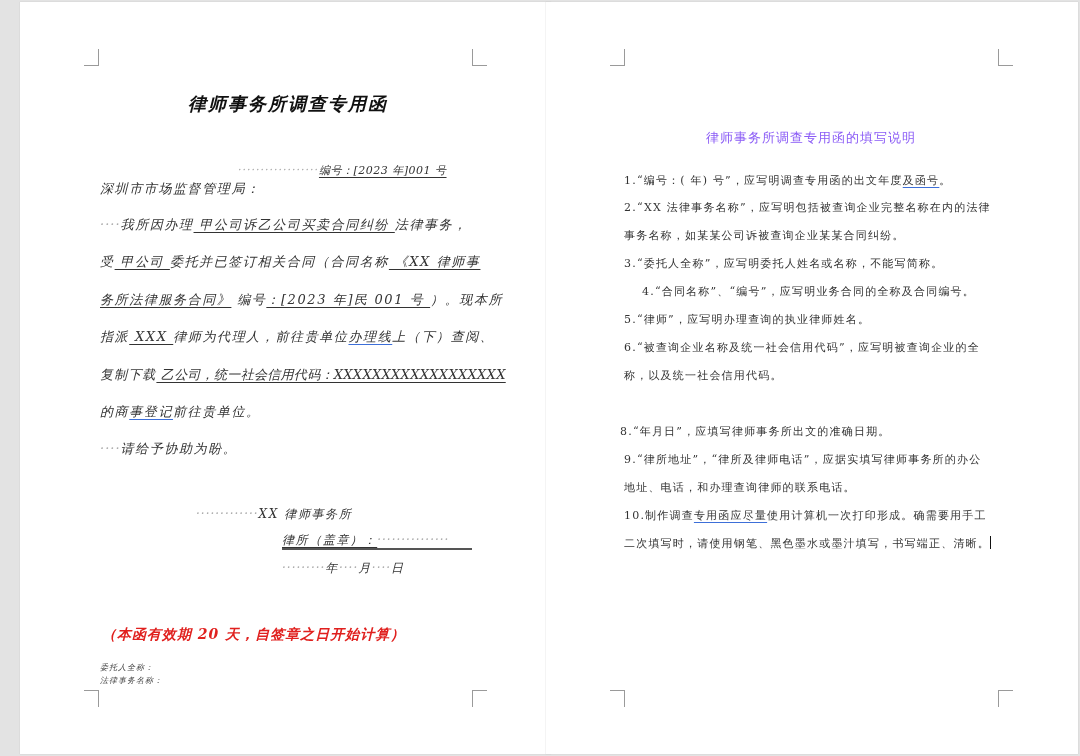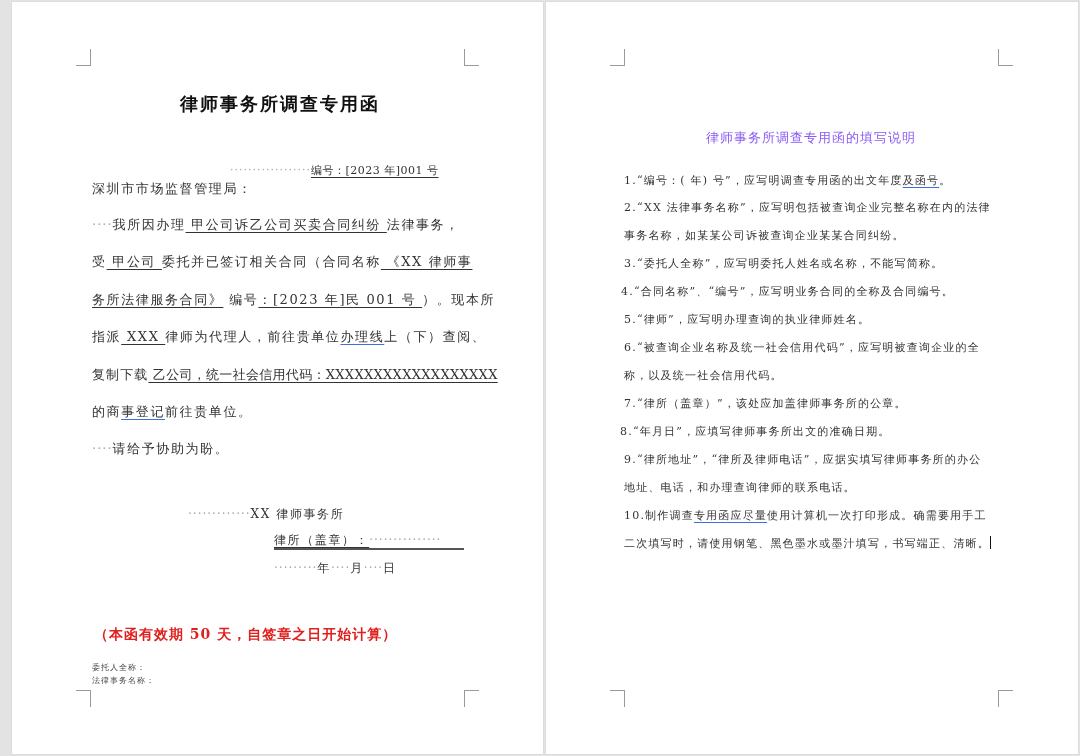--- a/index.html
+++ b/index.html
@@ -1,19 +1,19 @@
 <!DOCTYPE html>
 <html><head>
 <meta charset="utf-8">
 <style>
   html, body { margin:0; padding:0; }
   body { width:1080px; height:756px; background:#e3e3e3; position:relative; overflow:hidden;
          font-family:"DejaVu Serif", serif; color:#222; }
   .page { position:absolute; top:2px; height:752px; background:#fff; box-shadow:0 0 1px #bbb; }
-  #page1 { left:12px; width:531px; }
+  #page1 { left:20px; width:531px;font-style:italic; }
   #page2 { left:546px; width:532px; }
   .corner { position:absolute; width:14px; height:16px; border-color:#9a9a9a; border-style:solid; border-width:0; }
   .c-tl { border-right-width:1px; border-bottom-width:1px; }
   .c-tr { border-left-width:1px; border-bottom-width:1px; }
   .c-bl { border-right-width:1px; border-top-width:1px; }
   .c-br { border-left-width:1px; border-top-width:1px; }
   .abs { position:absolute; white-space:nowrap; }
   .title1 { font-size:18px; font-weight:bold; letter-spacing:2px; color:#111; }
   .body1 { font-size:13px; letter-spacing:1.6px; color:#333; }
   .u { text-decoration:underline; text-underline-offset:3px; }
@@ -69,45 +69,44 @@
     <span class="dots">·············</span><span>XX 律师事务所</span>
   </div>
   <div class="abs body1" style="left:262px;top:530px;font-size:12px;">
     <span class="u">律所（盖章）：</span><span class="dots">···············</span>
   </div>
   <div class="sigline" style="left:262px;top:546px;width:190px;"></div>
   <div class="abs body1" style="left:262px;top:558px;font-size:12px;">
     <span class="dots">·········</span><span>年</span><span class="dots">····</span><span>月</span><span class="dots">····</span><span>日</span>
   </div>
 
-  <div class="abs red" style="left:82px;top:624px;">（本函有效期 50 天，自签章之日开始计算）</div>
+  <div class="abs red" style="left:82px;top:624px;">（本函有效期 20 天，自签章之日开始计算）</div>
 
   <div class="abs small" style="left:80px;top:660px;">委托人全称：</div>
   <div class="abs small" style="left:80px;top:673px;">法律事务名称：</div>
 </div>
 
 <div id="page2" class="page">
   <div class="corner c-tl" style="left:64px;top:47px;"></div>
   <div class="corner c-tr" style="left:452px;top:47px;"></div>
   <div class="corner c-bl" style="left:64px;top:688px;"></div>
   <div class="corner c-br" style="left:452px;top:688px;"></div>
 
   <div class="abs title2" style="left:160px;top:127px;">律师事务所调查专用函的填写说明</div>
 
   <div class="abs body2" style="left:78px;top:171px;">
     <span>1.“编号：(  年) 号”，应写明调查专用函的出文年度</span><span class="blue-u">及函号</span><span>。</span>
   </div>
   <div class="abs body2" style="left:78px;top:198px;">2.“XX 法律事务名称”，应写明包括被查询企业完整名称在内的法律</div>
   <div class="abs body2" style="left:78px;top:226px;">事务名称，如某某公司诉被查询企业某某合同纠纷。</div>
   <div class="abs body2" style="left:78px;top:254px;">3.“委托人全称”，应写明委托人姓名或名称，不能写简称。</div>
-  <div class="abs body2" style="left:75px;top:282px;">4.“合同名称”、“编号”，应写明业务合同的全称及合同编号。</div>
+  <div class="abs body2" style="left:96px;top:282px;">4.“合同名称”、“编号”，应写明业务合同的全称及合同编号。</div>
   <div class="abs body2" style="left:78px;top:310px;">5.“律师”，应写明办理查询的执业律师姓名。</div>
   <div class="abs body2" style="left:78px;top:338px;">6.“被查询企业名称及统一社会信用代码”，应写明被查询企业的全</div>
   <div class="abs body2" style="left:78px;top:366px;">称，以及统一社会信用代码。</div>
-  <div class="abs body2" style="left:78px;top:394px;">7.“律所（盖章）”，该处应加盖律师事务所的公章。</div>
   <div class="abs body2" style="left:74px;top:422px;">8.“年月日”，应填写律师事务所出文的准确日期。</div>
   <div class="abs body2" style="left:78px;top:450px;">9.“律所地址”，“律所及律师电话”，应据实填写律师事务所的办公</div>
   <div class="abs body2" style="left:78px;top:478px;">地址、电话，和办理查询律师的联系电话。</div>
   <div class="abs body2" style="left:78px;top:506px;">
     <span>10.制作调查</span><span class="blue-u">专用函应尽量</span><span>使用计算机一次打印形成。确需要用手工</span>
   </div>
   <div class="abs body2" style="left:78px;top:534px;">
     <span>二次填写时，请使用钢笔、黑色墨水或墨汁填写，书写端正、清晰。</span><span class="cursor"></span>
   </div>
 </div>

